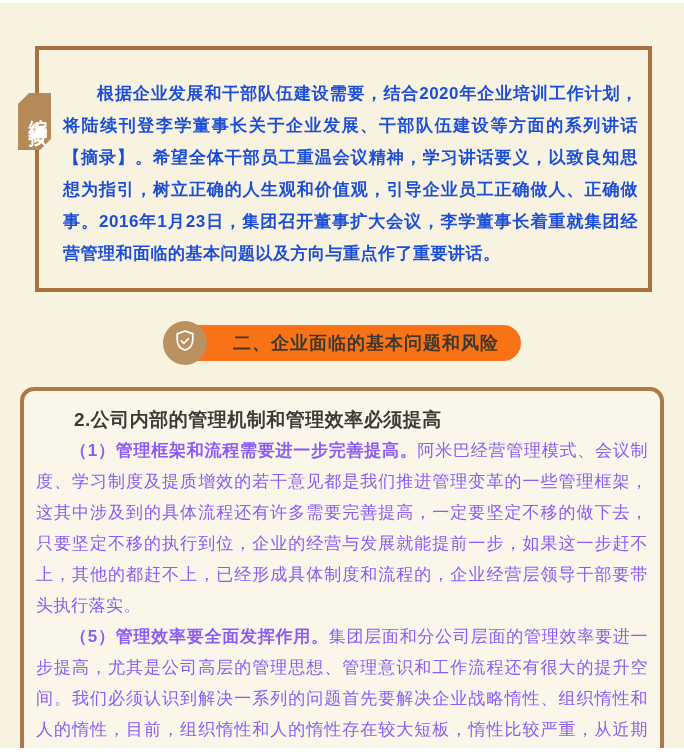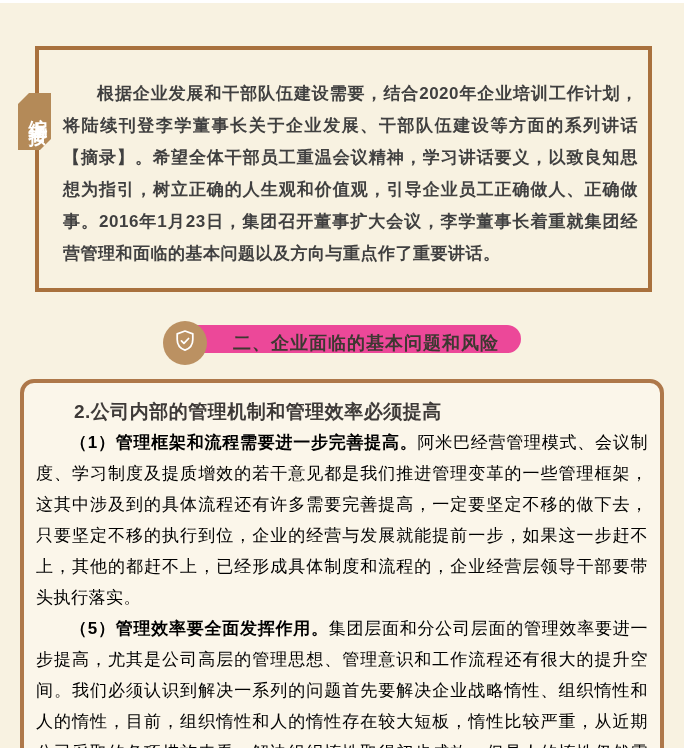--- a/index.html
+++ b/index.html
@@ -23,21 +23,21 @@
   
   .editor-note {
     position: relative;
     margin: 43px 32px 0 35px;
   }
   .note-box {
     border: 4px solid #a9713d;
     padding: 28px 10px 18px 24px;
   }
   .note-text {
-    color: #404040;
+    color: #1d4ed8;
     font-weight: bold;
     font-size: 17px;
     line-height: 32px;
     text-indent: 2em;
     text-align: justify;
     letter-spacing: 0.5px;
   }
   .note-tab {
     position: absolute;
     left: -17px;
@@ -60,23 +60,23 @@
   .banner-row {
     display: flex;
     justify-content: center;
     margin-top: 33px;
   }
   .banner {
     position: relative;
     margin-left: 10px;
   }
   .banner-pill {
-    background: #ec4899;
+    background: #f97316;
     border-radius: 18px;
-    height: 28px;
+    height: 36px;
     line-height: 36px;
     padding: 0 22px 0 60px;
     font-size: 18px;
     font-weight: bold;
     color: #3d3831;
     letter-spacing: 1px;
     white-space: nowrap;
   }
   .banner-circle {
     position: absolute;
@@ -103,21 +103,21 @@
   }
   .content-heading {
     color: #3e3a38;
     font-size: 19px;
     font-weight: bold;
     line-height: 31px;
     text-indent: 2em;
     letter-spacing: 0.5px;
   }
   .content-para {
-    color: #000000;
+    color: #8b5cf6;
     font-size: 17px;
     line-height: 31px;
     text-indent: 2em;
     text-align: justify;
     letter-spacing: 0.5px;
   }
   .content-para .lead { font-weight: bold; }
 </style>
 </head>
 <body>

